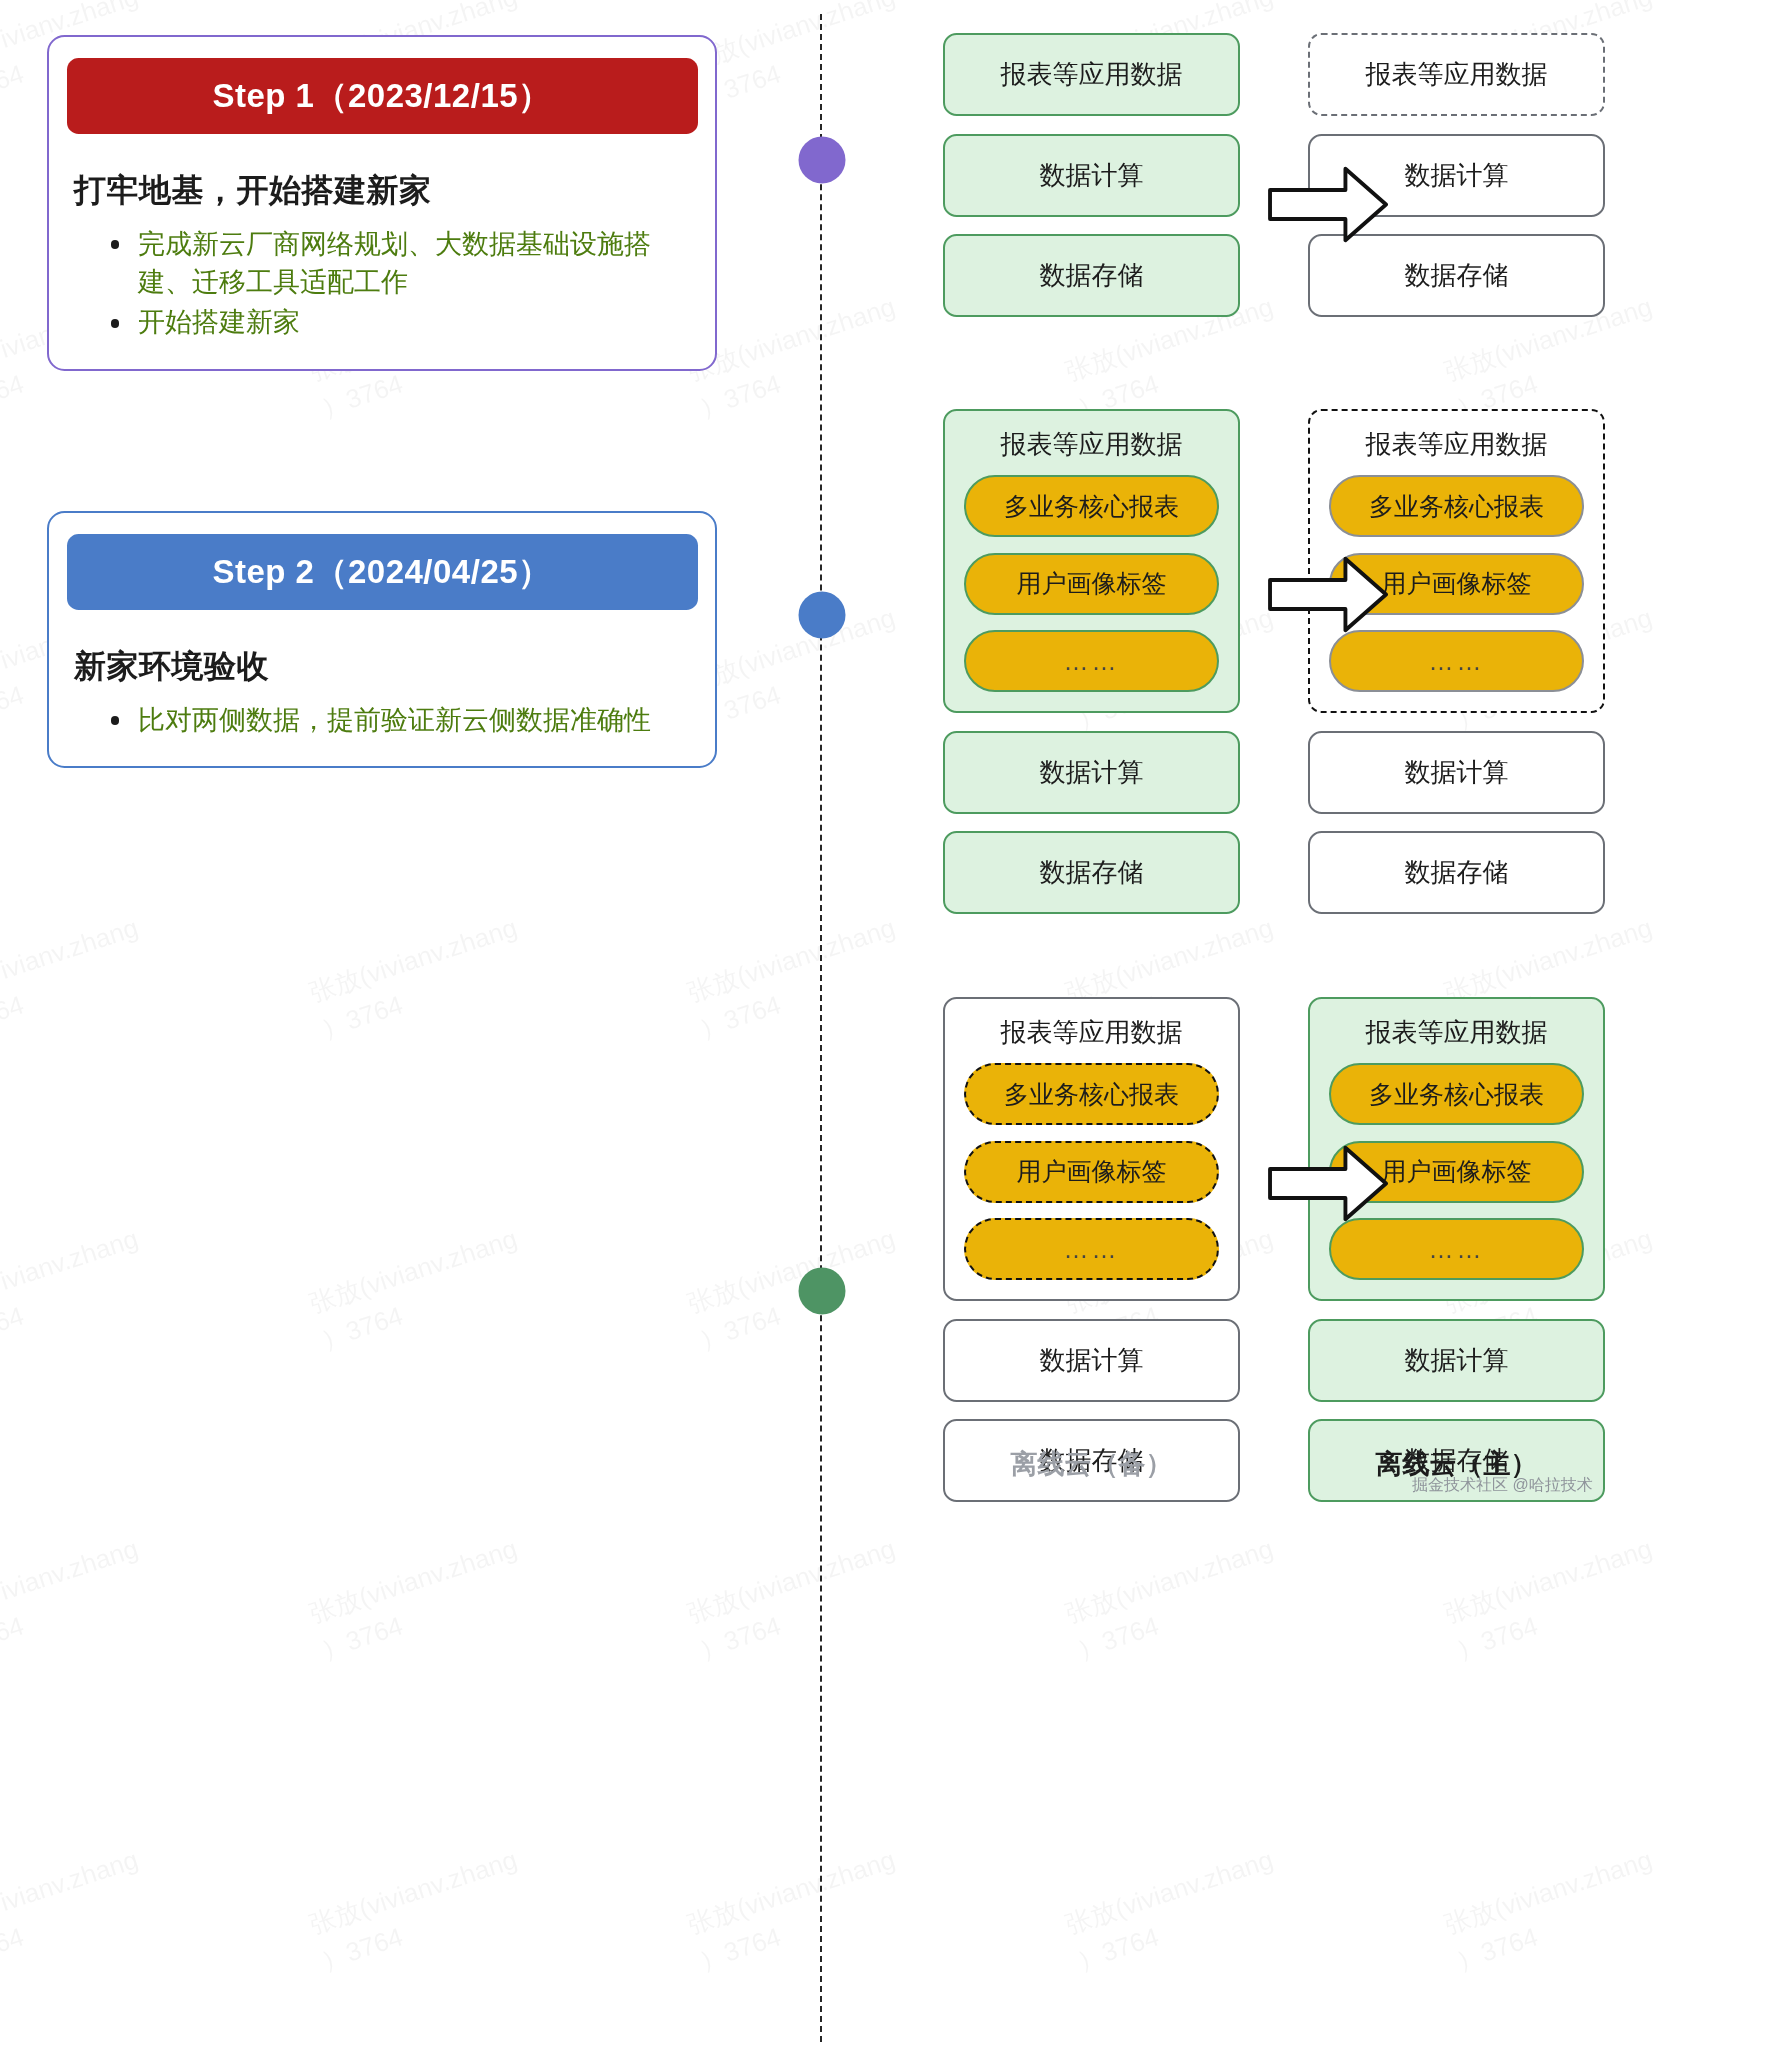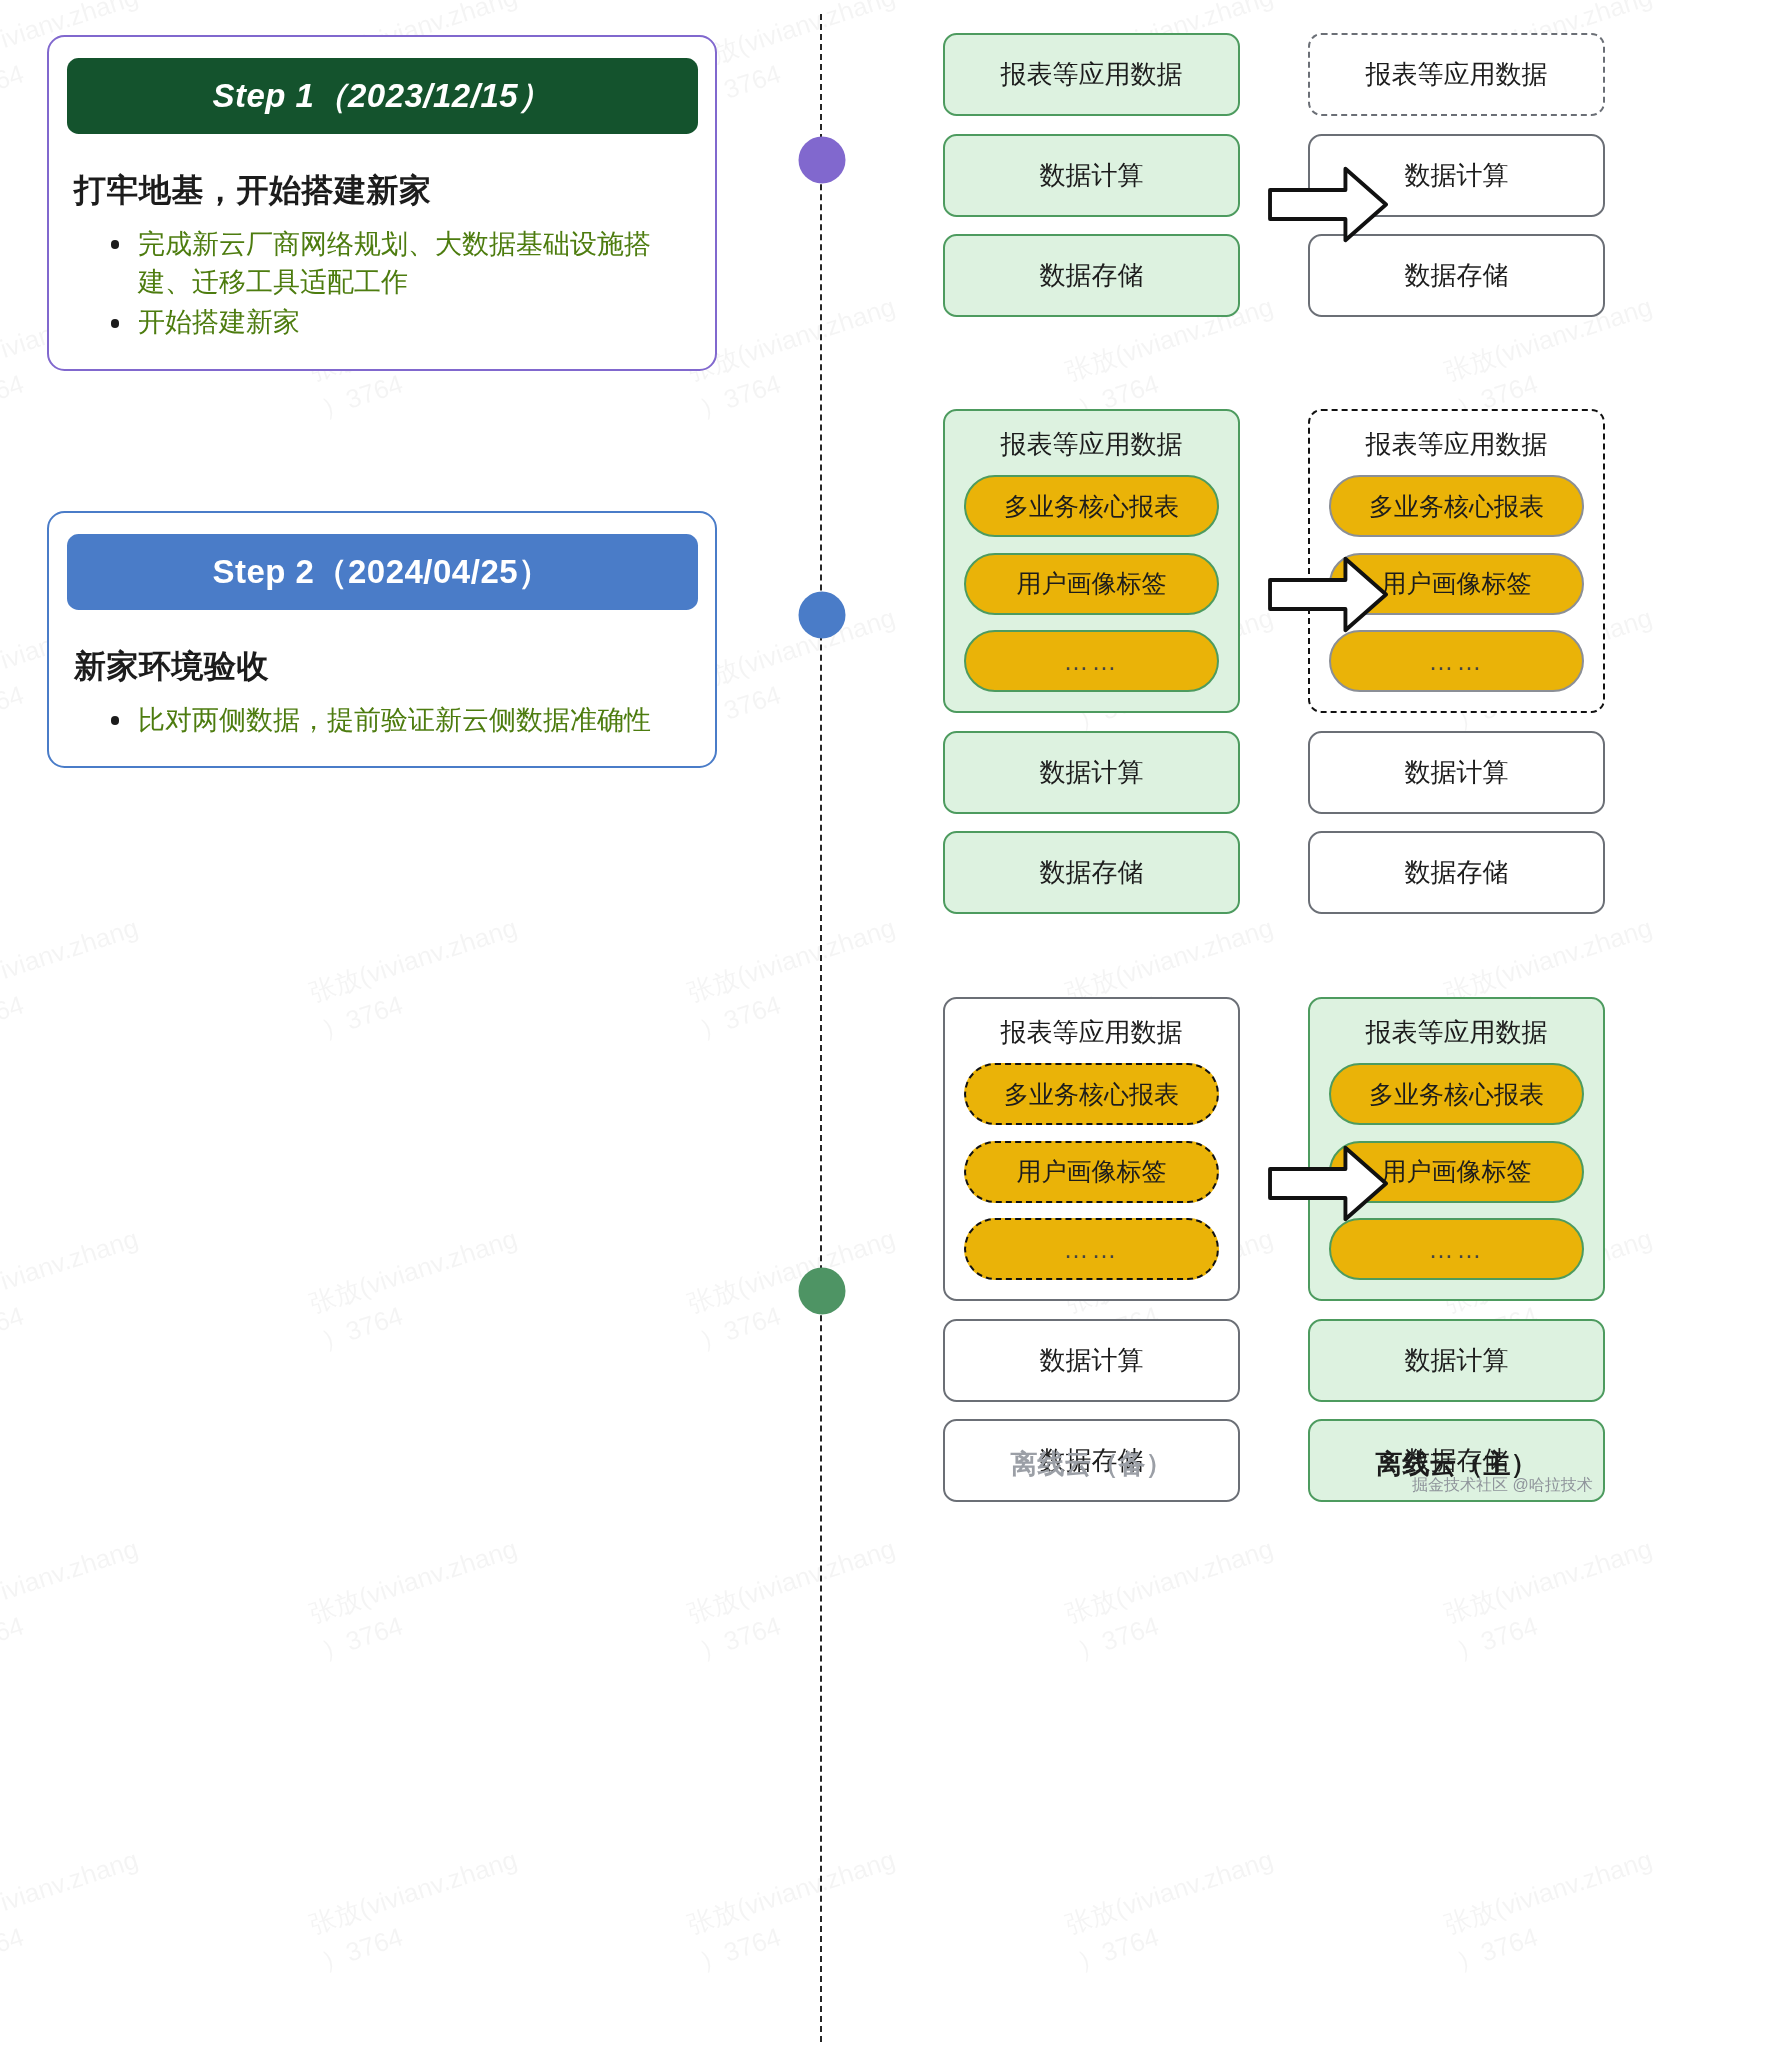--- a/index.html
+++ b/index.html
@@ -218,21 +218,21 @@
       <div class="wm" style="left: 1446px; top: 1873px;">张放(vivianv.zhang
 ）3764</div>
     </div>
 
   <div class="timeline-line"></div>
   <div class="tl-dot" id="dot0" style="left: 822px; top: 160px; background: rgb(129, 104, 206);"></div>
   <div class="tl-dot" id="dot1" style="left: 822px; top: 615px; background: rgb(74, 124, 200);"></div>
   <div class="tl-dot" id="dot2" style="left: 822px; top: 1291px; background: rgb(78, 148, 100);"></div>
 
   <div class="step-card" id="card0" style="top: 35px; border-color: rgb(129, 104, 206);">
-    <div class="step-head" style="background: #14532d; font-style: italic;">Step 1（2023/12/15）</div>
+    <div class="step-head" style="background: #b91c1c;">Step 1（2023/12/15）</div>
     <div class="step-title">打牢地基，开始搭建新家</div>
     <ul class="step-bullets" id="b0">
         <li>完成新云厂商网络规划、大数据基础设施搭建、迁移工具适配工作</li>
         <li>开始搭建新家</li>
       </ul>
   </div>
 
   <div class="step-card" id="card1" style="top: 511px; border-color: rgb(74, 124, 200);">
     <div class="step-head" style="background: rgb(74, 124, 200);">Step 2（2024/04/25）</div>
     <div class="step-title">新家环境验收</div>

